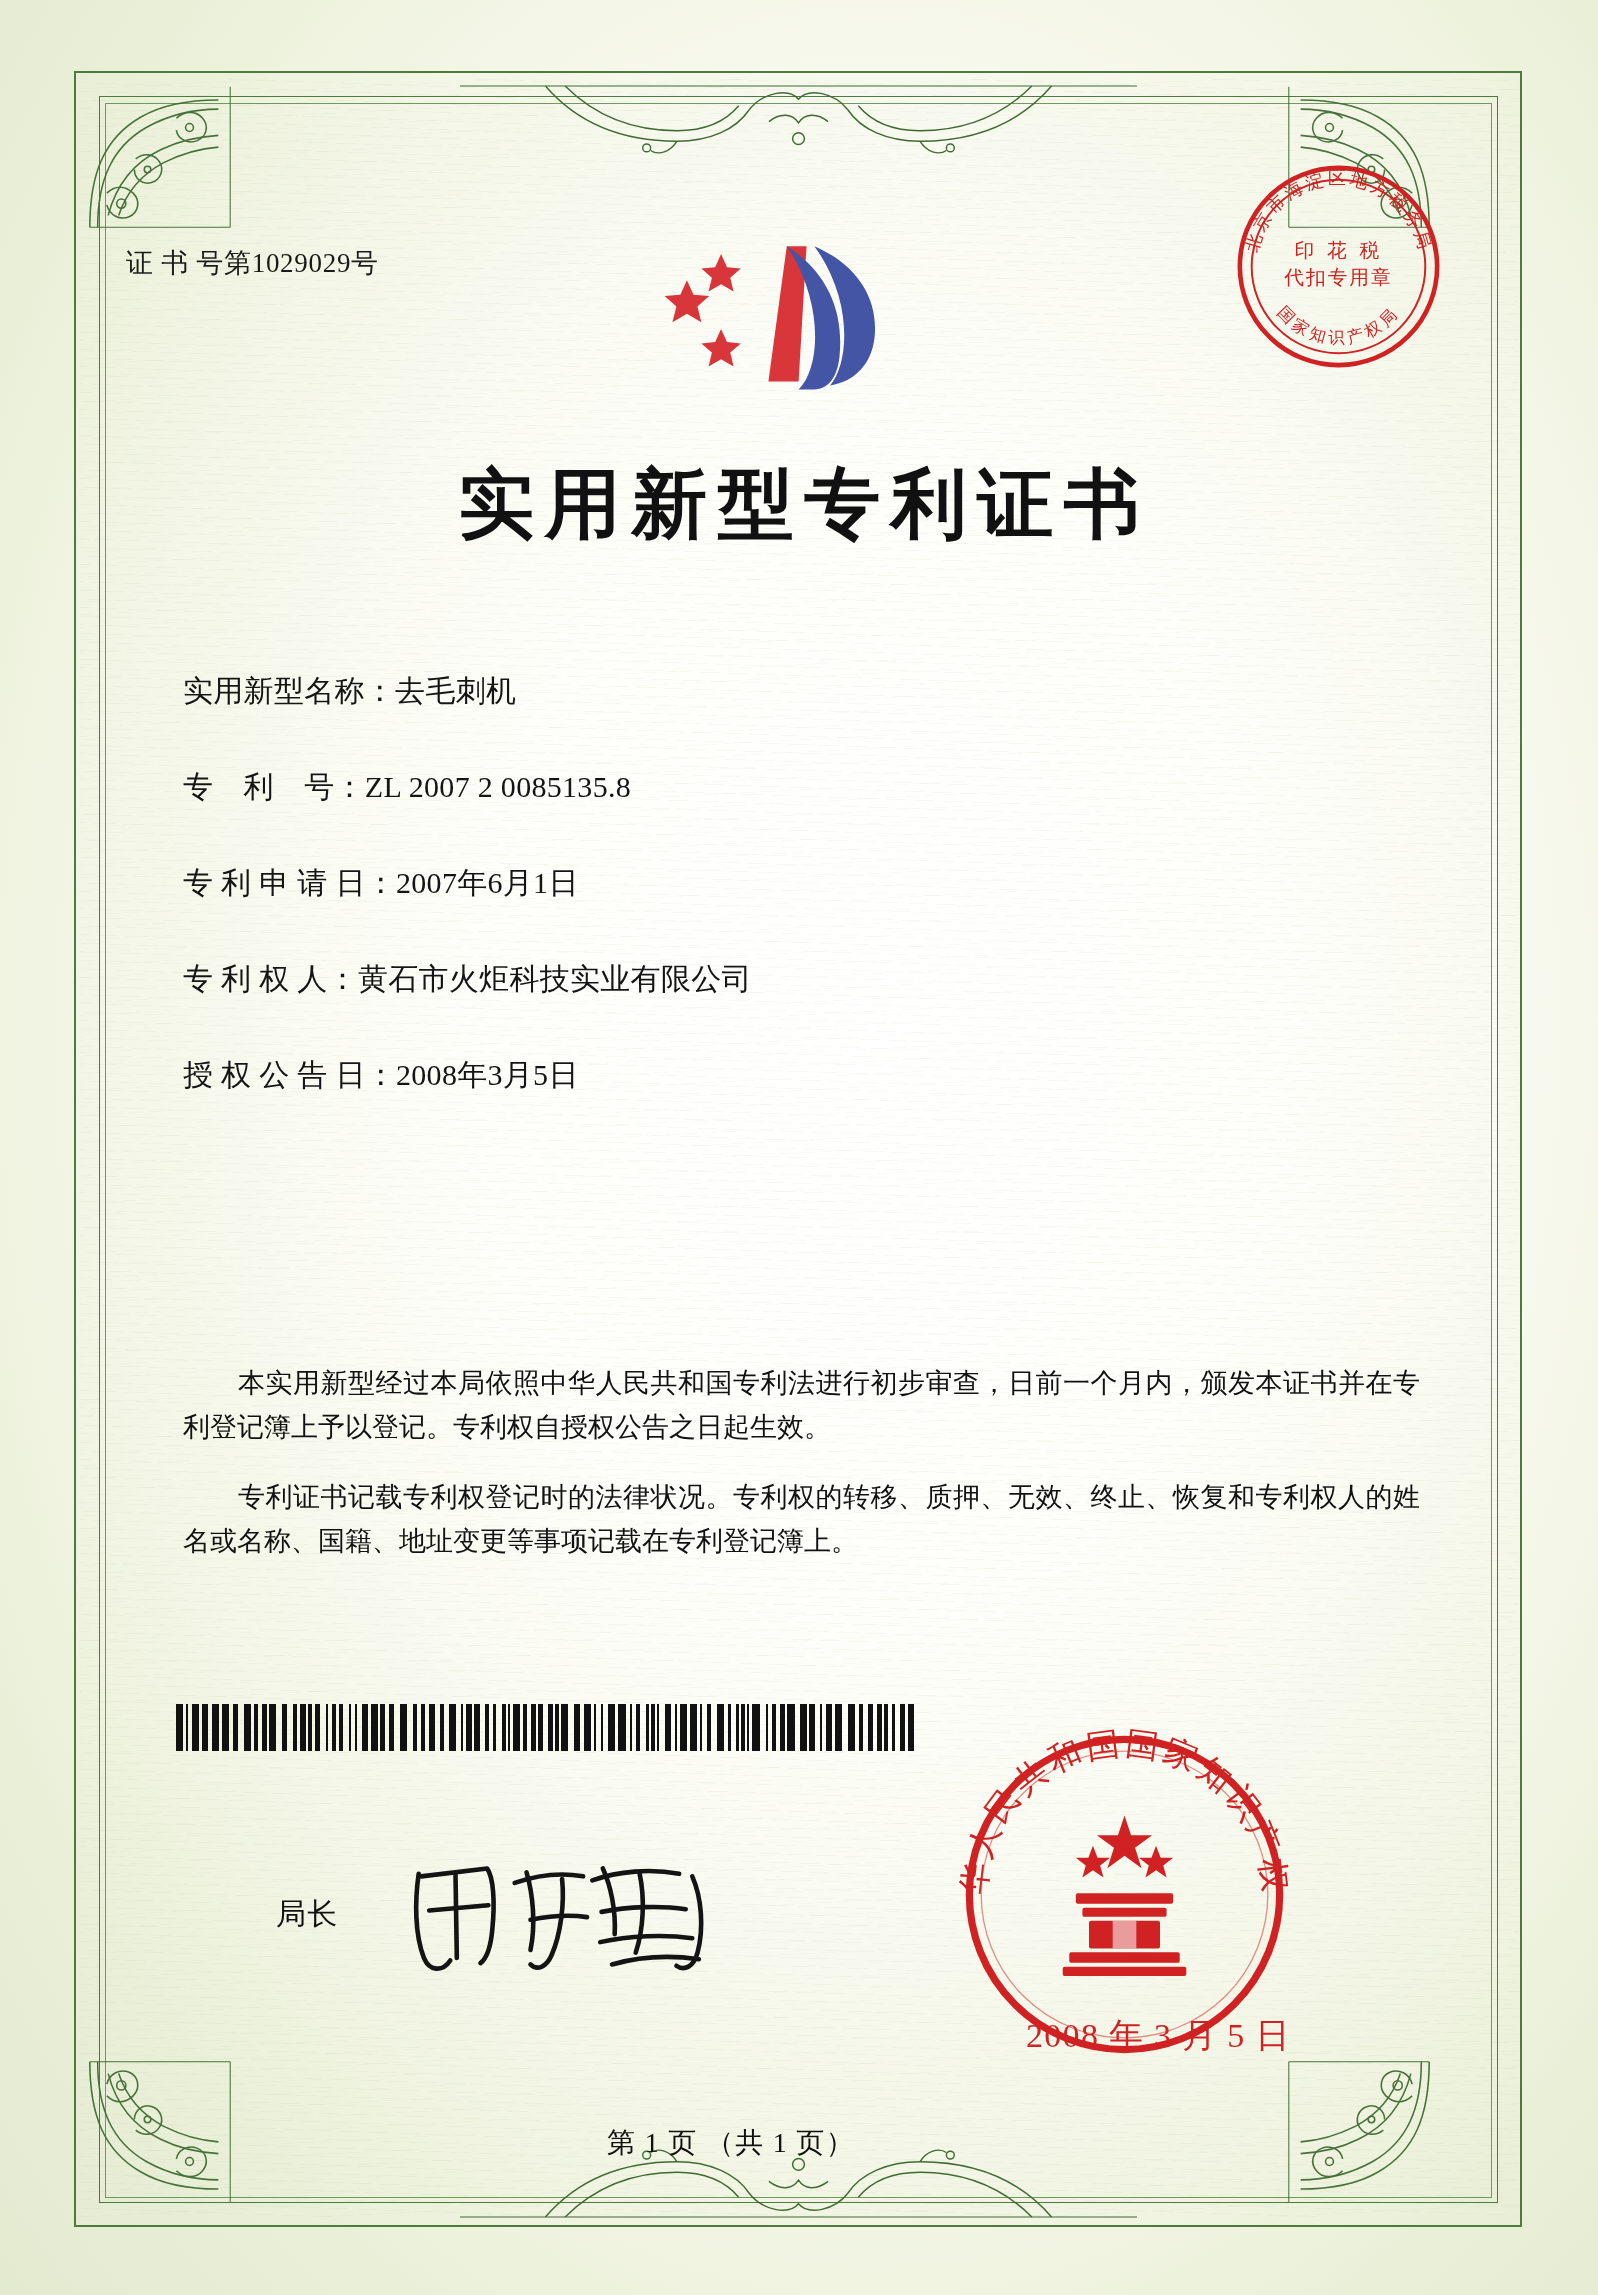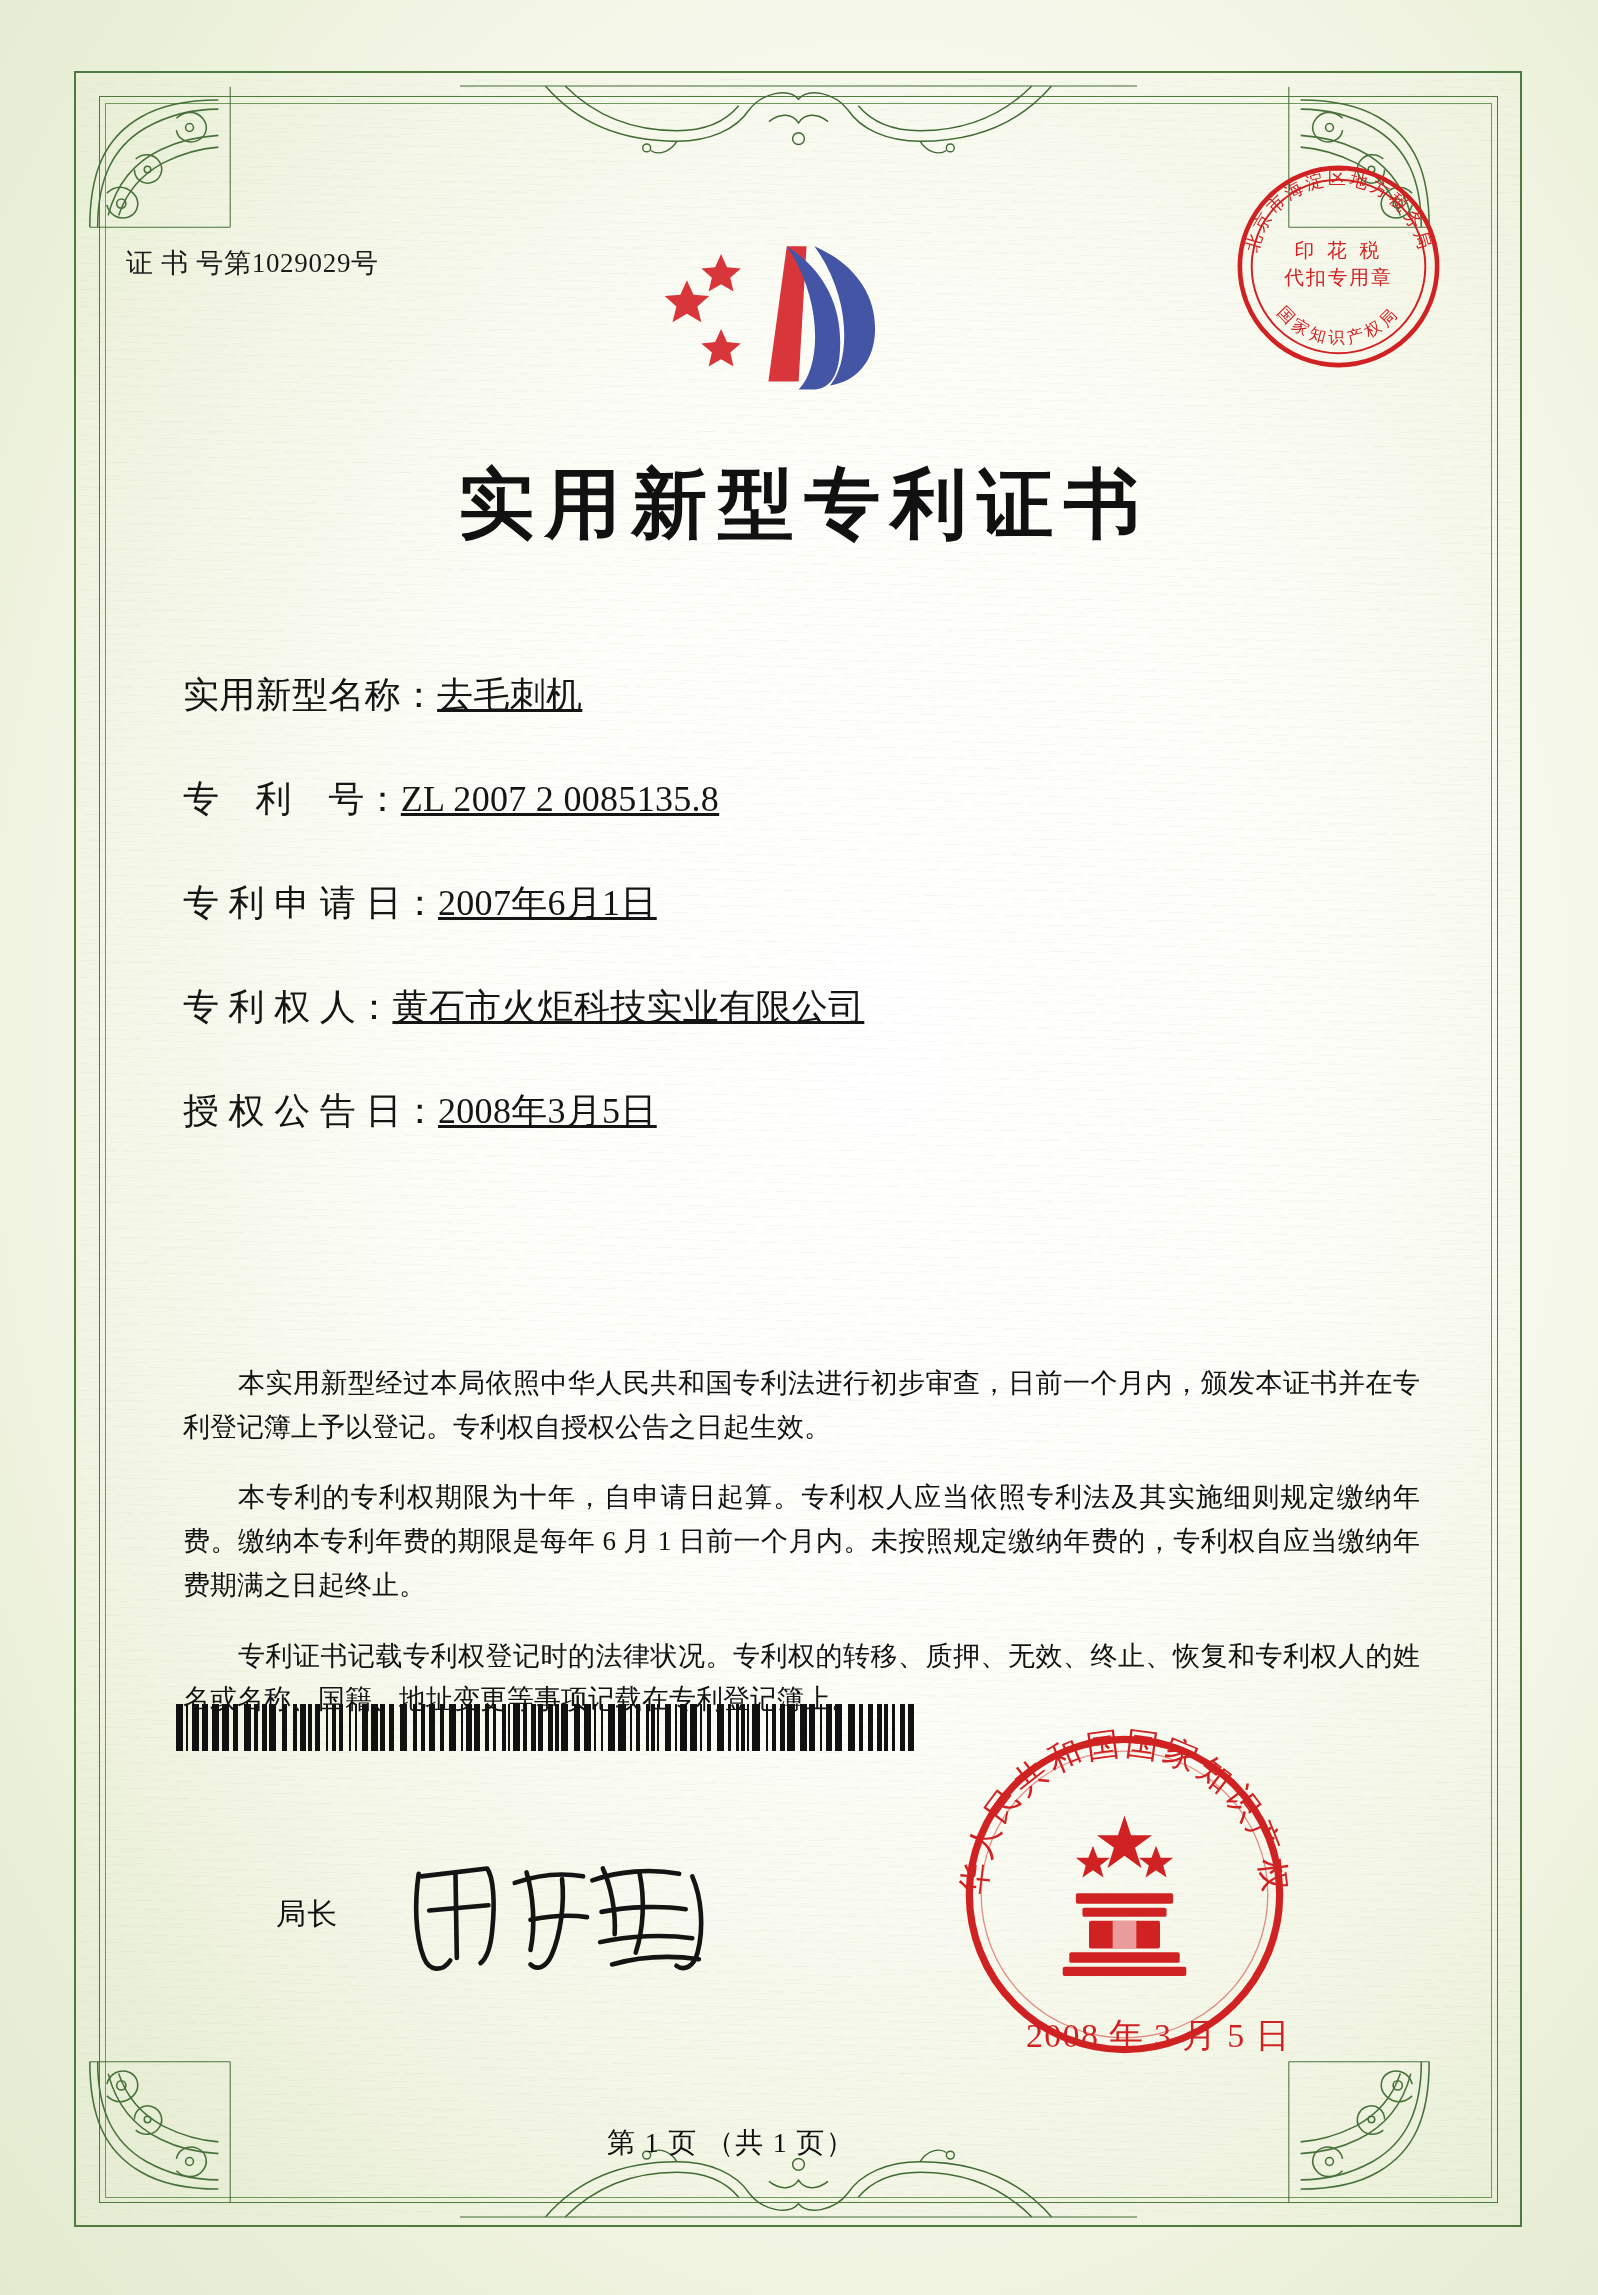--- a/index.html
+++ b/index.html
@@ -122,26 +122,25 @@
     text-indent: 10.5px;
   }
 
   
   .fields {
     position: absolute;
     left: 183px; top: 671px;
     width: 1250px;
   }
   .field-row {
-    font-size: 36px;
+    font-size: 30px;
     color: #151515;
     margin-bottom: 55px;
     white-space: nowrap;
     letter-spacing: 0.3px;
-    text-decoration: underline;
   }
   .field-label {
     display: inline-block;
     font-family: "Liberation Serif", serif;
   }
   .field-value {
     font-family: "Liberation Serif", serif;
   }
 
   
@@ -377,21 +376,20 @@
     <div class="field-row">
       <span class="field-label">专 利 权 人：</span><span class="field-value">黄石市火炬科技实业有限公司</span>
     </div>
     <div class="field-row">
       <span class="field-label">授 权 公 告 日：</span><span class="field-value">2008年3月5日</span>
     </div>
   </div>
 
   <div class="paras">
     <p class="para">本实用新型经过本局依照中华人民共和国专利法进行初步审查，日前一个月内，颁发本证书并在专利登记簿上予以登记。专利权自授权公告之日起生效。</p>
-    <p class="para">本专利的专利权期限为十年，自申请日起算。专利权人应当依照专利法及其实施细则规定缴纳年费。缴纳本专利年费的期限是每年 6 月 1 日前一个月内。未按照规定缴纳年费的，专利权自应当缴纳年费期满之日起终止。</p>
     <p class="para">专利证书记载专利权登记时的法律状况。专利权的转移、质押、无效、终止、恢复和专利权人的姓名或名称、国籍、地址变更等事项记载在专利登记簿上。</p>
   </div>
 
   <div class="barcode" id="barcode">
       <i style="width: 7.2px; margin-right: 2.6px;"></i>
       <i style="width: 2.6px; margin-right: 4px;"></i>
       <i style="width: 6.6px; margin-right: 3.3px;"></i>
       <i style="width: 6px; margin-right: 4px;"></i>
       <i style="width: 7.2px; margin-right: 2.6px;"></i>
       <i style="width: 6.6px; margin-right: 4.6px;"></i>

